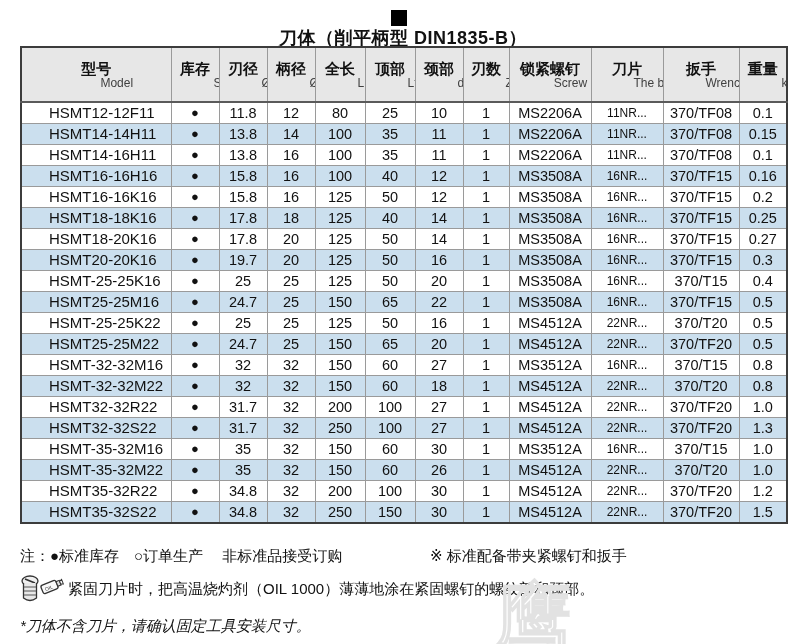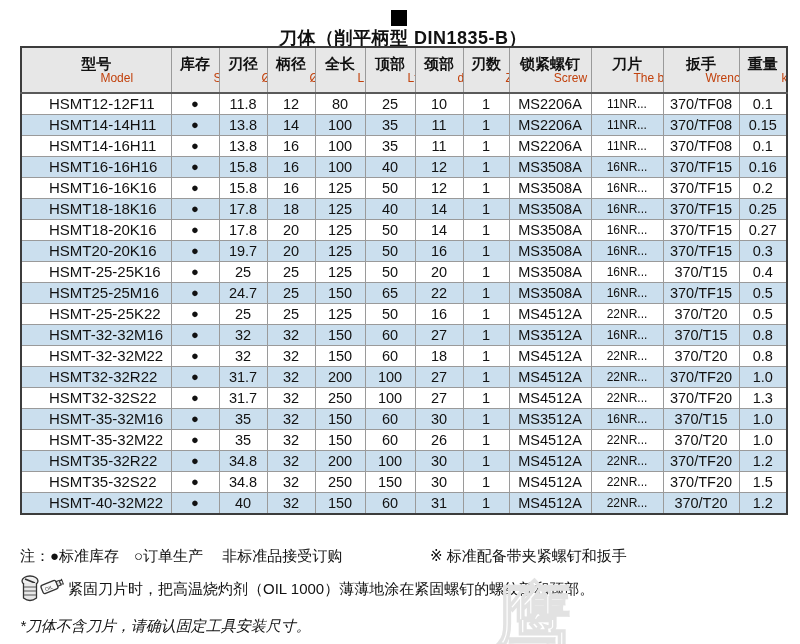--- a/index.html
+++ b/index.html
@@ -37,26 +37,26 @@
   table.spec th, table.spec td {
     border: 1px solid #9a9a9a;
     text-align: center;
     vertical-align: middle;
     overflow: hidden;
     white-space: nowrap;
     padding: 0 1px;
   }
   table.spec thead th {
     background: #e7e7e7;
-    height: 46px;
+    height: 55px;
     border-bottom: 2px solid #5a5a5a;
     font-weight: normal;
   }
   .hdr-zh { font-size: 15px; font-weight: bold; line-height: 17px; }
-  .hdr-en { font-size: 12px; line-height: 13px; color: #c2410c; margin-left: 41px; }
+  .hdr-en { font-size: 12px; line-height: 13px; color: #404040; margin-left: 41px; }
   table.spec tbody td { height: 20.3px; line-height: 20px; }
   table.spec tbody tr:nth-child(even) td { background: #cbdfee; }
   table.spec tbody td.model-cell {
     text-align: left; padding-left: 27px; font-size: 15px;
   }
   table.spec tbody td.stock-cell { font-size: 13px; }
   table.spec tbody td.blade-cell { font-size: 12px; }
 
   
   .notes { position: absolute; left: 20px; top: 544px; right: 2px; font-size: 15px; }
@@ -307,20 +307,34 @@
           <td>125</td>
           <td>50</td>
           <td>16</td>
           <td>1</td>
           <td>MS4512A</td>
           <td class="blade-cell">22NR...</td>
           <td>370/T20</td>
           <td>0.5</td>
         </tr>
         <tr>
+          <td class="model-cell">HSMT25-25M22</td>
+          <td class="stock-cell">●</td>
+          <td>24.7</td>
+          <td>25</td>
+          <td>150</td>
+          <td>65</td>
+          <td>20</td>
+          <td>1</td>
+          <td>MS4512A</td>
+          <td class="blade-cell">22NR...</td>
+          <td>370/TF20</td>
+          <td>0.5</td>
+        </tr>
+        <tr>
           <td class="model-cell">HSMT-32-32M16</td>
           <td class="stock-cell">●</td>
           <td>32</td>
           <td>32</td>
           <td>150</td>
           <td>60</td>
           <td>27</td>
           <td>1</td>
           <td>MS3512A</td>
           <td class="blade-cell">16NR...</td>
@@ -417,34 +431,20 @@
           <td>34.8</td>
           <td>32</td>
           <td>250</td>
           <td>150</td>
           <td>30</td>
           <td>1</td>
           <td>MS4512A</td>
           <td class="blade-cell">22NR...</td>
           <td>370/TF20</td>
           <td>1.5</td>
-        </tr>
-        <tr>
-          <td class="model-cell">HSMT-40-32M22</td>
-          <td class="stock-cell">●</td>
-          <td>40</td>
-          <td>32</td>
-          <td>150</td>
-          <td>60</td>
-          <td>31</td>
-          <td>1</td>
-          <td>MS4512A</td>
-          <td class="blade-cell">22NR...</td>
-          <td>370/T20</td>
-          <td>1.2</td>
         </tr>
       </tbody>
   </table>
 
   <div class="notes">
     <div class="note-line1">
       <span>注：●标准库存　○订单生产　 非标准品接受订购</span>
       <span class="note-line1-right">※ 标准配备带夹紧螺钉和扳手</span>
     </div>
     <div class="note-line2">

